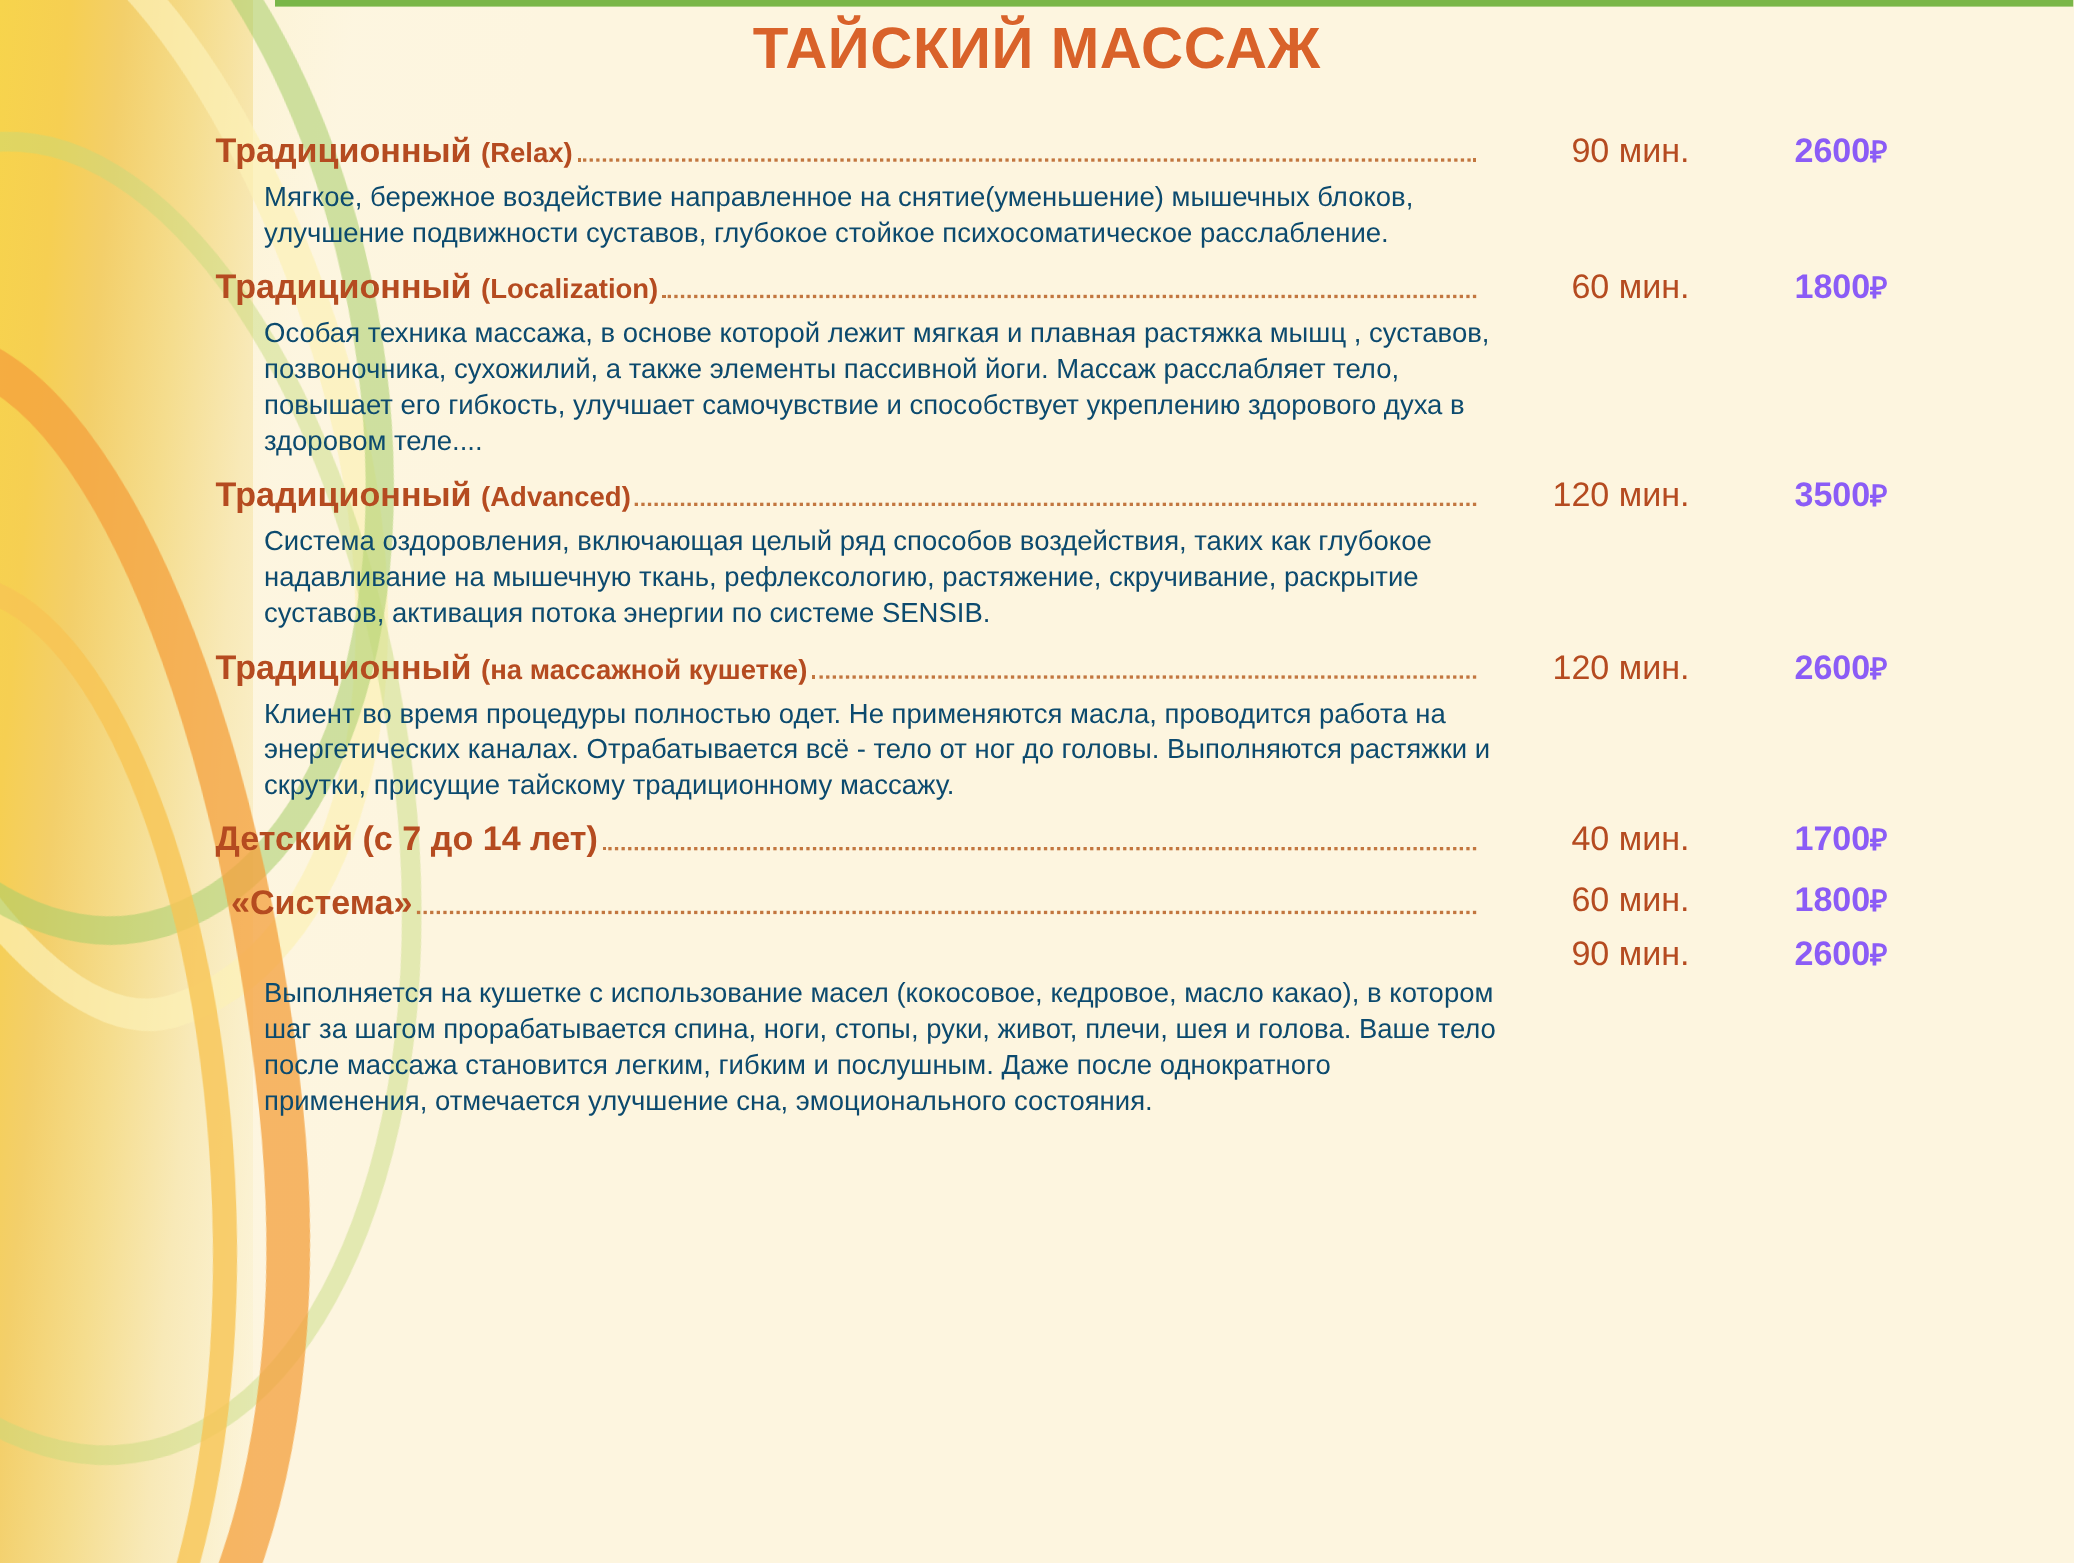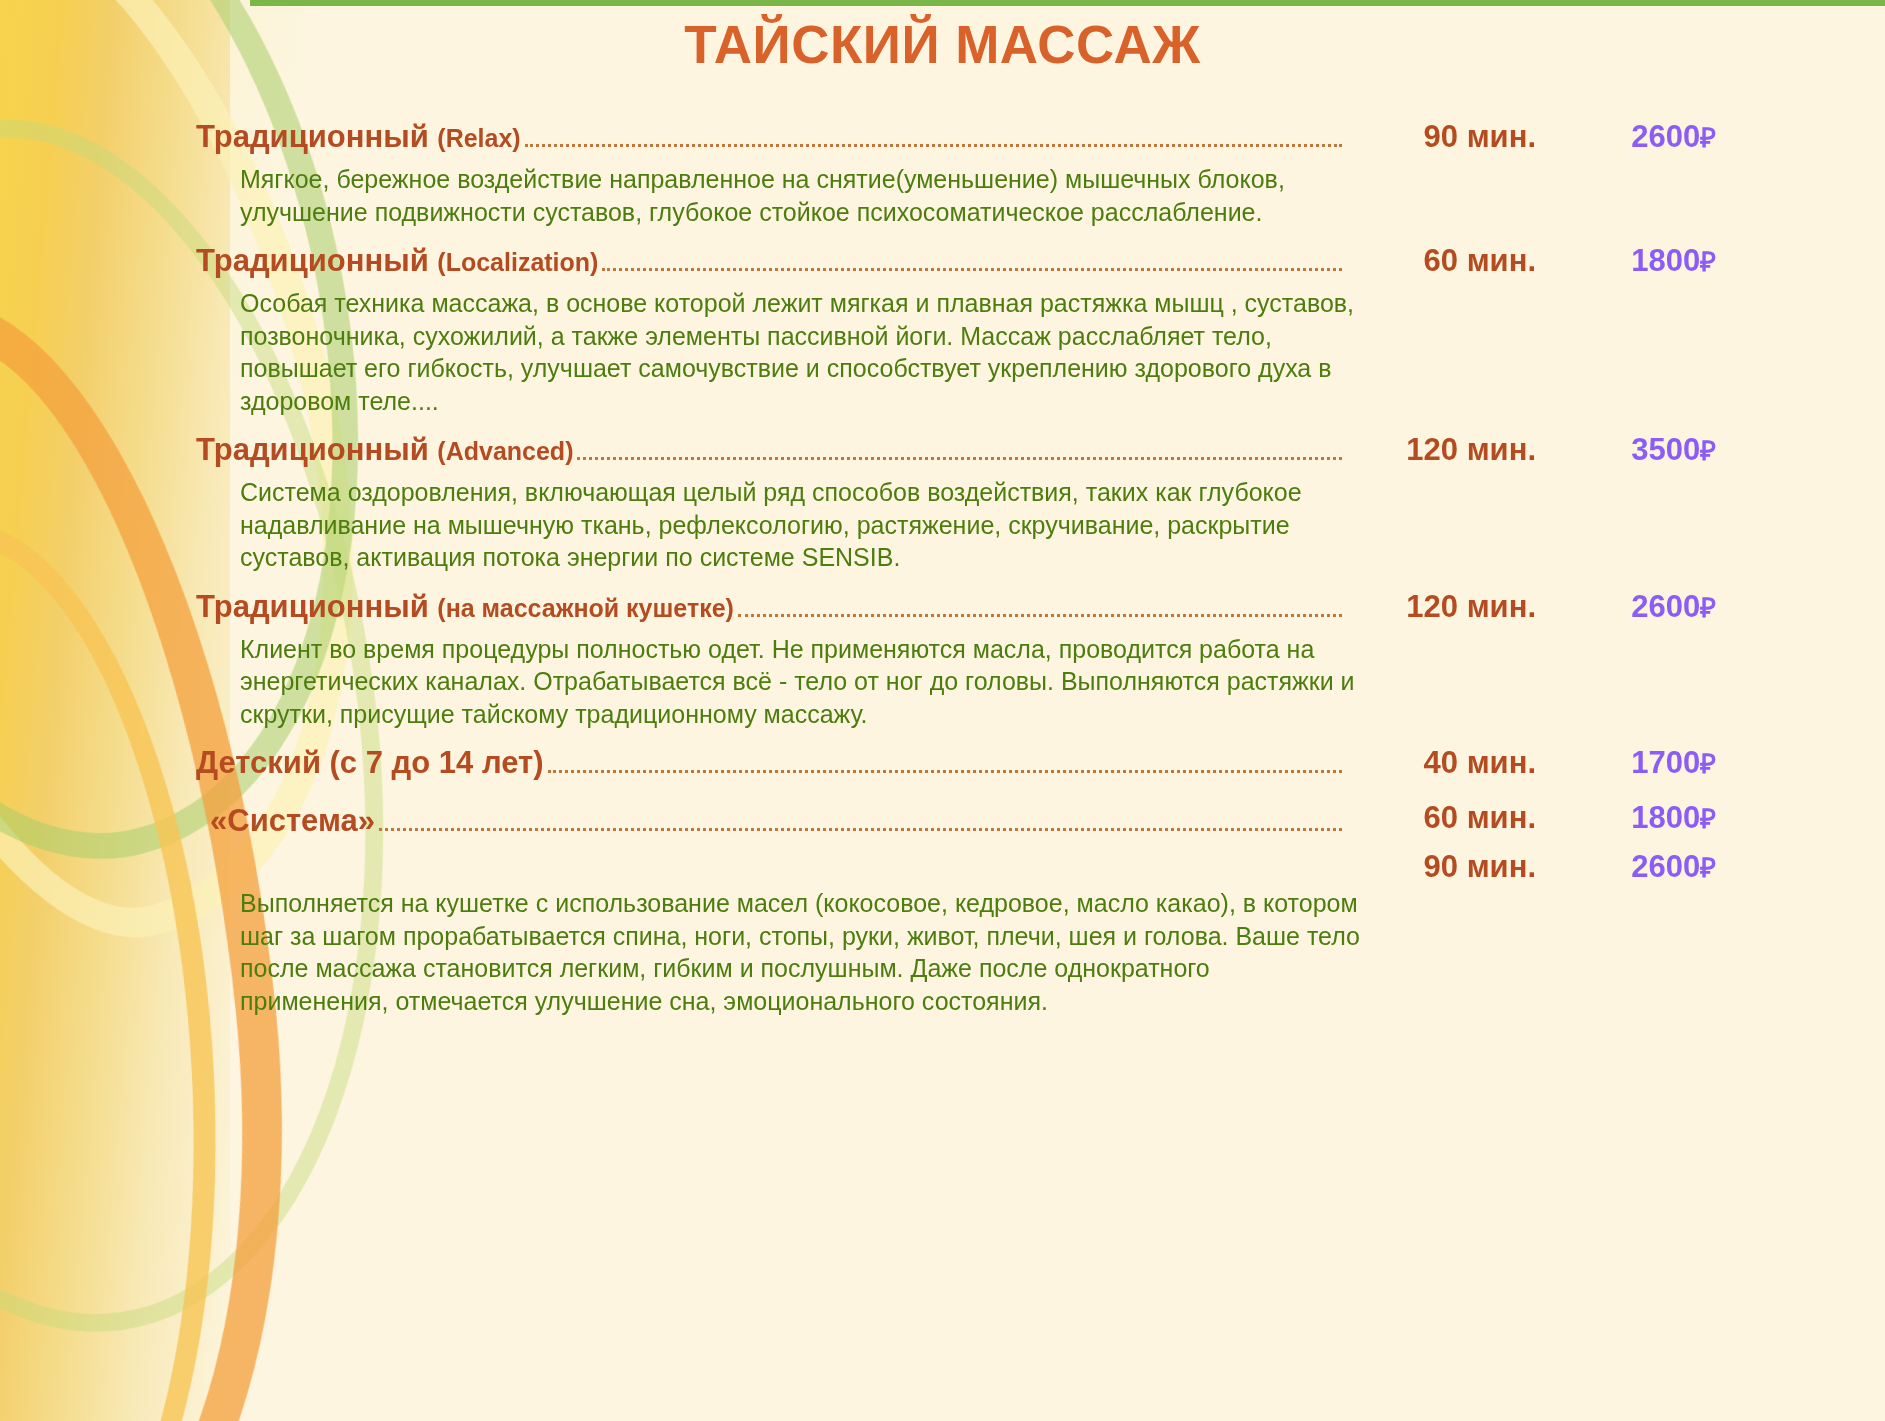--- a/index.html
+++ b/index.html
@@ -138,36 +138,36 @@
     flex: 1 1 auto;
     border-bottom: 3px dotted #c2763f;
     margin: 0 4px 8px 4px;
     min-width: 20px;
     height: 1px;
   }
   .row-duration {
     flex: 0 0 190px;
     text-align: right;
     color: #b54b20;
-    font-weight: bold;
+    font-weight: normal;
     font-size: 31px;
     white-space: nowrap;
   }
   .row-price {
     flex: 0 0 180px;
     text-align: right;
     color: #8b5cf6;
     font-weight: bold;
     font-size: 31px;
     white-space: nowrap;
   }
   .rub { font-size: 27px; }
 
   .desc {
-    color: #4d7c0f;
+    color: #0c4a6e;
     font-size: 25px;
     line-height: 1.30;
     margin: 8px 0 14px 44px;
     max-width: 1130px;
   }
 
   
   .multi {
     display: flex;
     align-items: flex-start;

